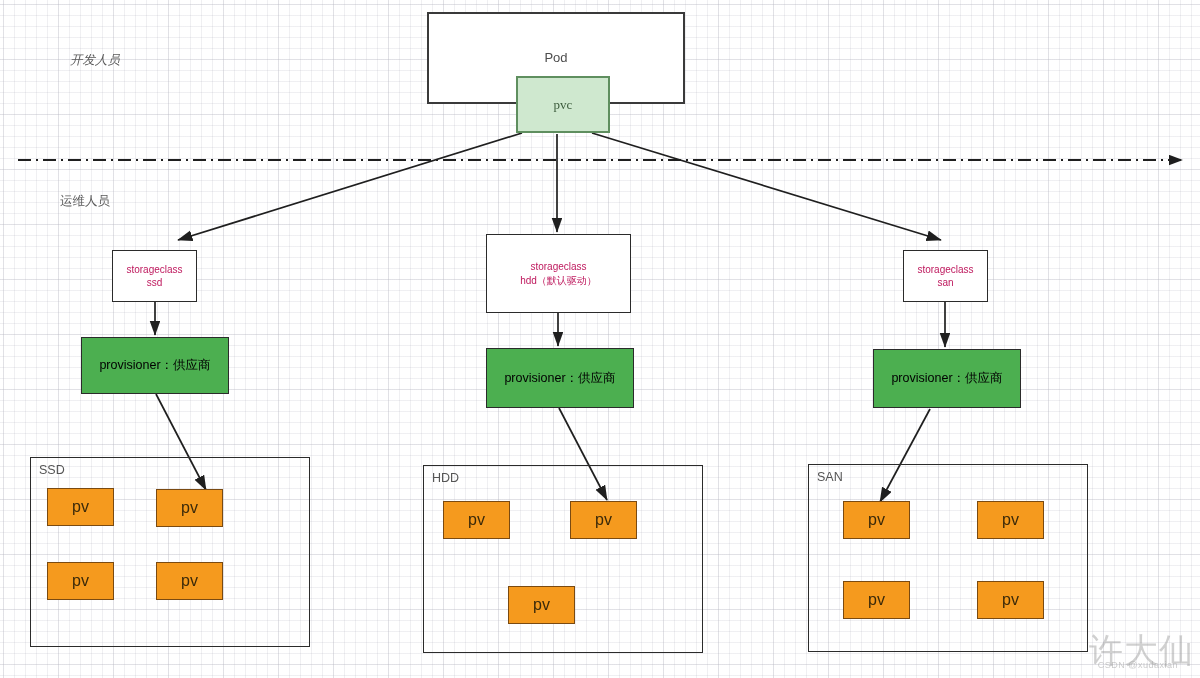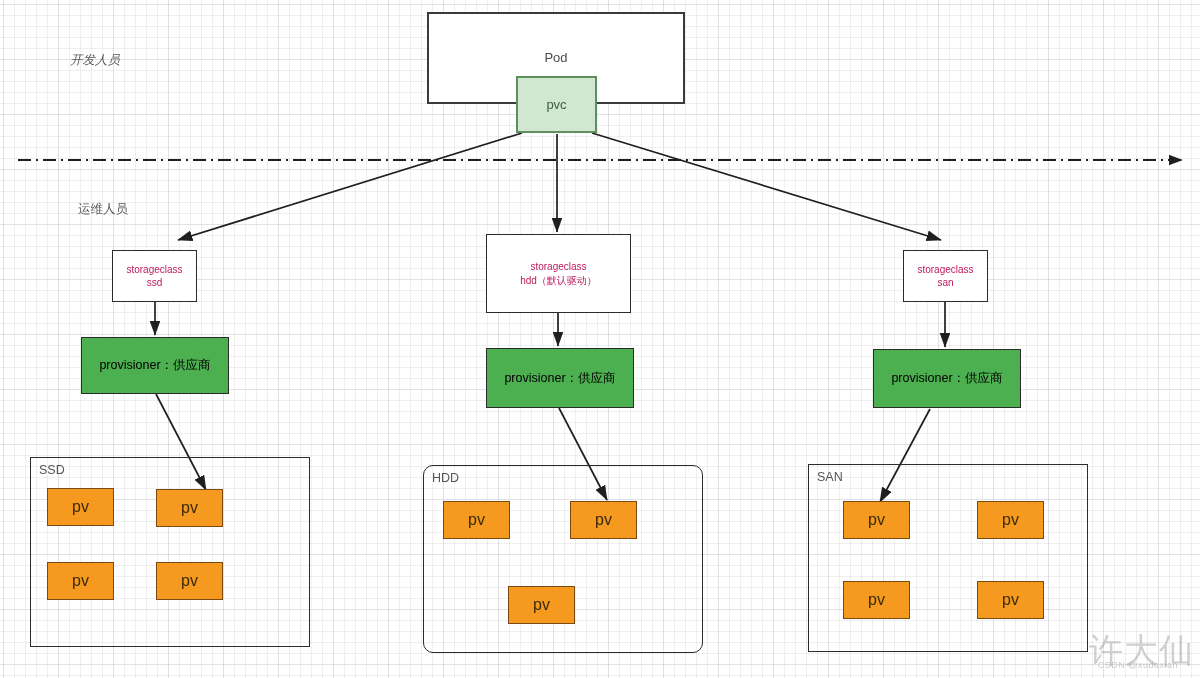--- a/index.html
+++ b/index.html
@@ -151,26 +151,26 @@
     <line x1="155" y1="302" x2="155" y2="335" stroke="#1f1f1f" stroke-width="1.7" marker-end="url(#arrow)"></line>
     <line x1="558" y1="313" x2="558" y2="346" stroke="#1f1f1f" stroke-width="1.7" marker-end="url(#arrow)"></line>
     <line x1="945" y1="302" x2="945" y2="347" stroke="#1f1f1f" stroke-width="1.7" marker-end="url(#arrow)"></line>
 
     <line x1="156" y1="394" x2="206" y2="490" stroke="#1f1f1f" stroke-width="1.7" marker-end="url(#arrow)"></line>
     <line x1="559" y1="408" x2="607" y2="500" stroke="#1f1f1f" stroke-width="1.7" marker-end="url(#arrow)"></line>
     <line x1="930" y1="409" x2="880" y2="502" stroke="#1f1f1f" stroke-width="1.7" marker-end="url(#arrow)"></line>
   </svg>
 
   <div class="role-label" style="left:70px; top:52px;font-style:italic;">开发人员</div>
-  <div class="role-label" style="left:78px; top:193px;margin-top:8px;">运维人员</div>
+  <div class="role-label" style="left:60px; top:193px;">运维人员</div>
 
   <div class="node pod-box" style="left:427px; top:12px; width:258px; height:92px;">
     <span>Pod</span>
   </div>
-  <div class="node pvc-box" style="left:516px; top:76px; width:81px; height:57px;">
+  <div class="node pvc-box" style="left:516px; top:76px; width:94px; height:57px;font-family:Liberation Serif, serif;">
     <span>pvc</span>
   </div>
 
   <div class="node sc-box" style="left:112px; top:250px; width:85px; height:52px;">
     <div>
       <span>storageclass</span>
       <span>ssd</span>
     </div>
   </div>
 
@@ -207,21 +207,21 @@
   <div class="pv-box" style="left:156px; top:489px; width:67px; height:38px;">
     <span>pv</span>
   </div>
   <div class="pv-box" style="left:47px; top:562px; width:67px; height:38px;">
     <span>pv</span>
   </div>
   <div class="pv-box" style="left:156px; top:562px; width:67px; height:38px;">
     <span>pv</span>
   </div>
 
-  <div class="pool-box" style="left:423px; top:465px; width:280px; height:188px;border-radius:10px;">
+  <div class="pool-box" style="left:423px; top:465px; width:280px; height:188px;">
     <div class="pool-label">HDD</div>
   </div>
   <div class="pv-box" style="left:443px; top:501px; width:67px; height:38px;">
     <span>pv</span>
   </div>
   <div class="pv-box" style="left:570px; top:501px; width:67px; height:38px;">
     <span>pv</span>
   </div>
   <div class="pv-box" style="left:508px; top:586px; width:67px; height:38px;">
     <span>pv</span>

